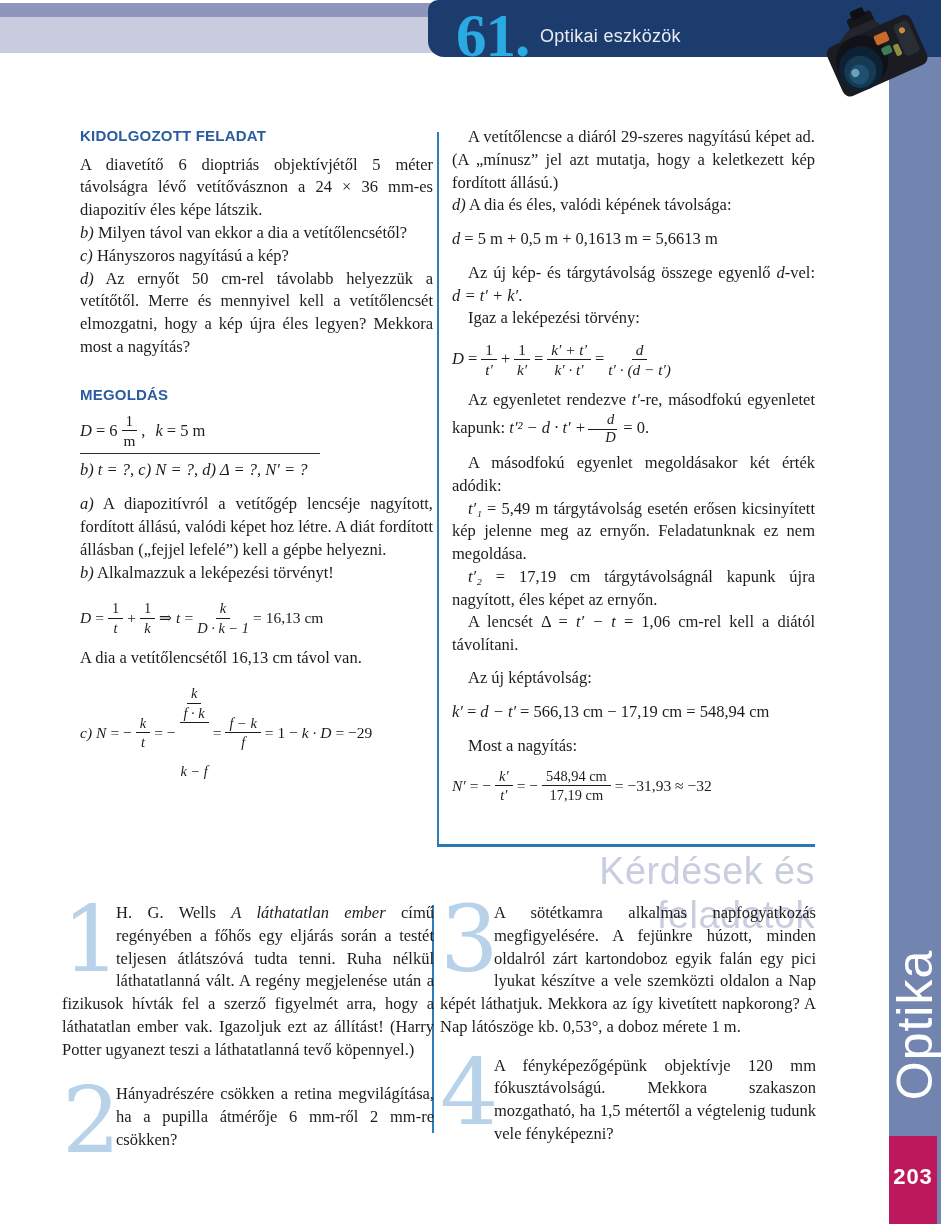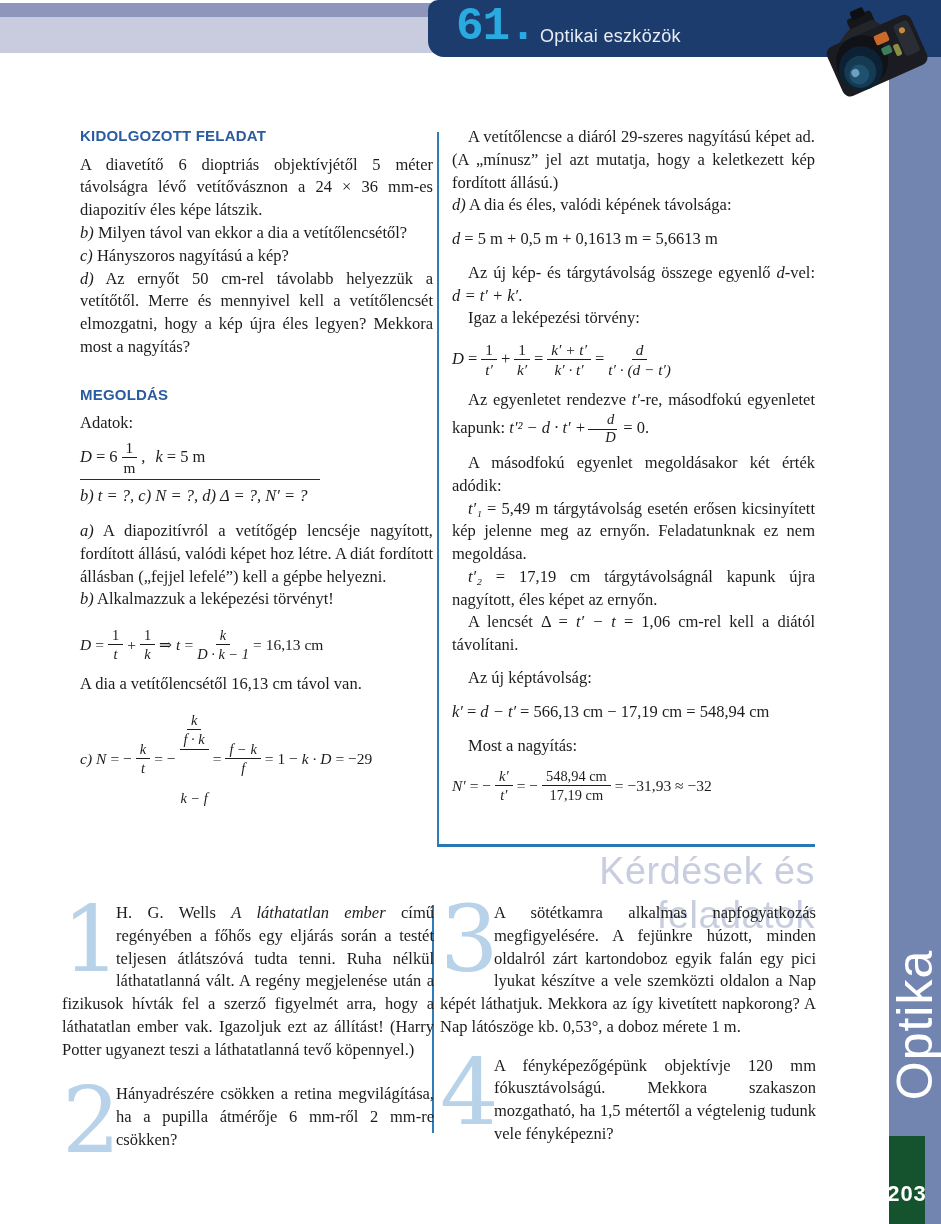--- a/index.html
+++ b/index.html
@@ -6,34 +6,34 @@
   body{width:941px;height:1224px;background:#ffffff;position:relative;overflow:hidden;
        font-family:"Liberation Serif","DejaVu Serif",serif;color:#1c1c1c;}
   .abs{position:absolute;}
 
   
   .band-top{left:0;top:3px;width:446px;height:14px;background:#8e96bb;}
   .band-bottom{left:0;top:17px;width:446px;height:36px;background:#c8ccde;}
   .chapter-box{left:428px;top:0;width:513px;height:57px;background:#1d3c6e;
                border-radius:10px 0 0 16px;z-index:3;}
   .chapter-number{position:absolute;left:28px;top:1px;color:#29abe2;
-    font-family:Liberation Mono, monospace;font-weight:bold;font-size:46px;letter-spacing:-1px;}
+    font-family:Liberation Serif, serif;font-weight:bold;font-size:61px;letter-spacing:-1px;}
   .chapter-title{position:absolute;left:100px;top:26px;color:#e8ecf4;
     font-family:"Liberation Sans",sans-serif;font-size:18px;letter-spacing:.3px;margin-left:12px;}
   .camera{left:820px;top:2px;width:121px;height:118px;z-index:5;}
 
   
   .side-strip{left:889px;top:57px;width:52px;height:1167px;background:#7284b0;z-index:1;}
   .strip-label{left:880px;top:915px;width:70px;height:205px;z-index:2;color:#ffffff;
     font-family:"Liberation Sans",sans-serif;font-size:50px;letter-spacing:1px;
     transform:rotate(-90deg);transform-origin:center center;
     display:flex;align-items:center;justify-content:center;white-space:nowrap;
     top:1005px;left:882px;width:66px;height:40px;}
-  .pagenum-box{left:889px;top:1136px;width:36px;height:88px;background:#14532d;z-index:4;
-    display:flex;align-items:center;justify-content:center;}
+  .pagenum-box{left:889px;top:1136px;width:48px;height:88px;background:#be185d;z-index:4;
+    display:flex;align-items:flex-start;justify-content:center;}
   .pagenum{margin-top:28px;color:#ffffff;font-family:"Liberation Sans",sans-serif;
     font-size:22px;font-weight:bold;letter-spacing:1px;}
 
   
   .col{line-height:1.38;font-size:16.5px;text-align:justify;}
   .col-left{left:80px;top:126px;width:353px;}
   .col-right{left:452px;top:126px;width:363px;}
   .v-divider{left:437px;top:132px;width:2px;height:712px;background:#2e7cb8;}
   .q-divider{left:432px;top:905px;width:2px;height:228px;background:#2e7cb8;}
 
@@ -109,21 +109,20 @@
 <div class="abs v-divider"></div>
 
 <div class="abs col col-left">
   <h2 class="sec-heading">KIDOLGOZOTT FELADAT</h2>
   <p class="bp">A diavetítő 6 dioptriás objektívjétől 5 méter távolságra lévő vetítővásznon a 24 × 36 mm-es diapozitív éles képe látszik.</p>
   <p class="bp"><span class="it">b)</span> <span>Milyen távol van ekkor a dia a vetítőlencsétől?</span></p>
   <p class="bp"><span class="it">c)</span> <span>Hányszoros nagyítású a kép?</span></p>
   <p class="bp"><span class="it">d)</span> <span>Az ernyőt 50 cm-rel távolabb helyezzük a vetítőtől. Merre és mennyivel kell a vetítőlencsét elmozgatni, hogy a kép újra éles legyen? Mekkora most a nagyítás?</span></p>
 
   <h2 class="sec-heading mt">MEGOLDÁS</h2>
-  <p class="bp">Adatok:</p>
   <div class="eq" style="margin:4px 0 0 0;">
     <span class="it">D</span>
     <span>= 6</span>
     <span class="frac">
         <span class="n">1</span>
         <span class="d">m</span>
       </span>
     <span>,</span>
     <span class="it" style="margin-left:6px;">k</span>
     <span>= 5 m</span>

